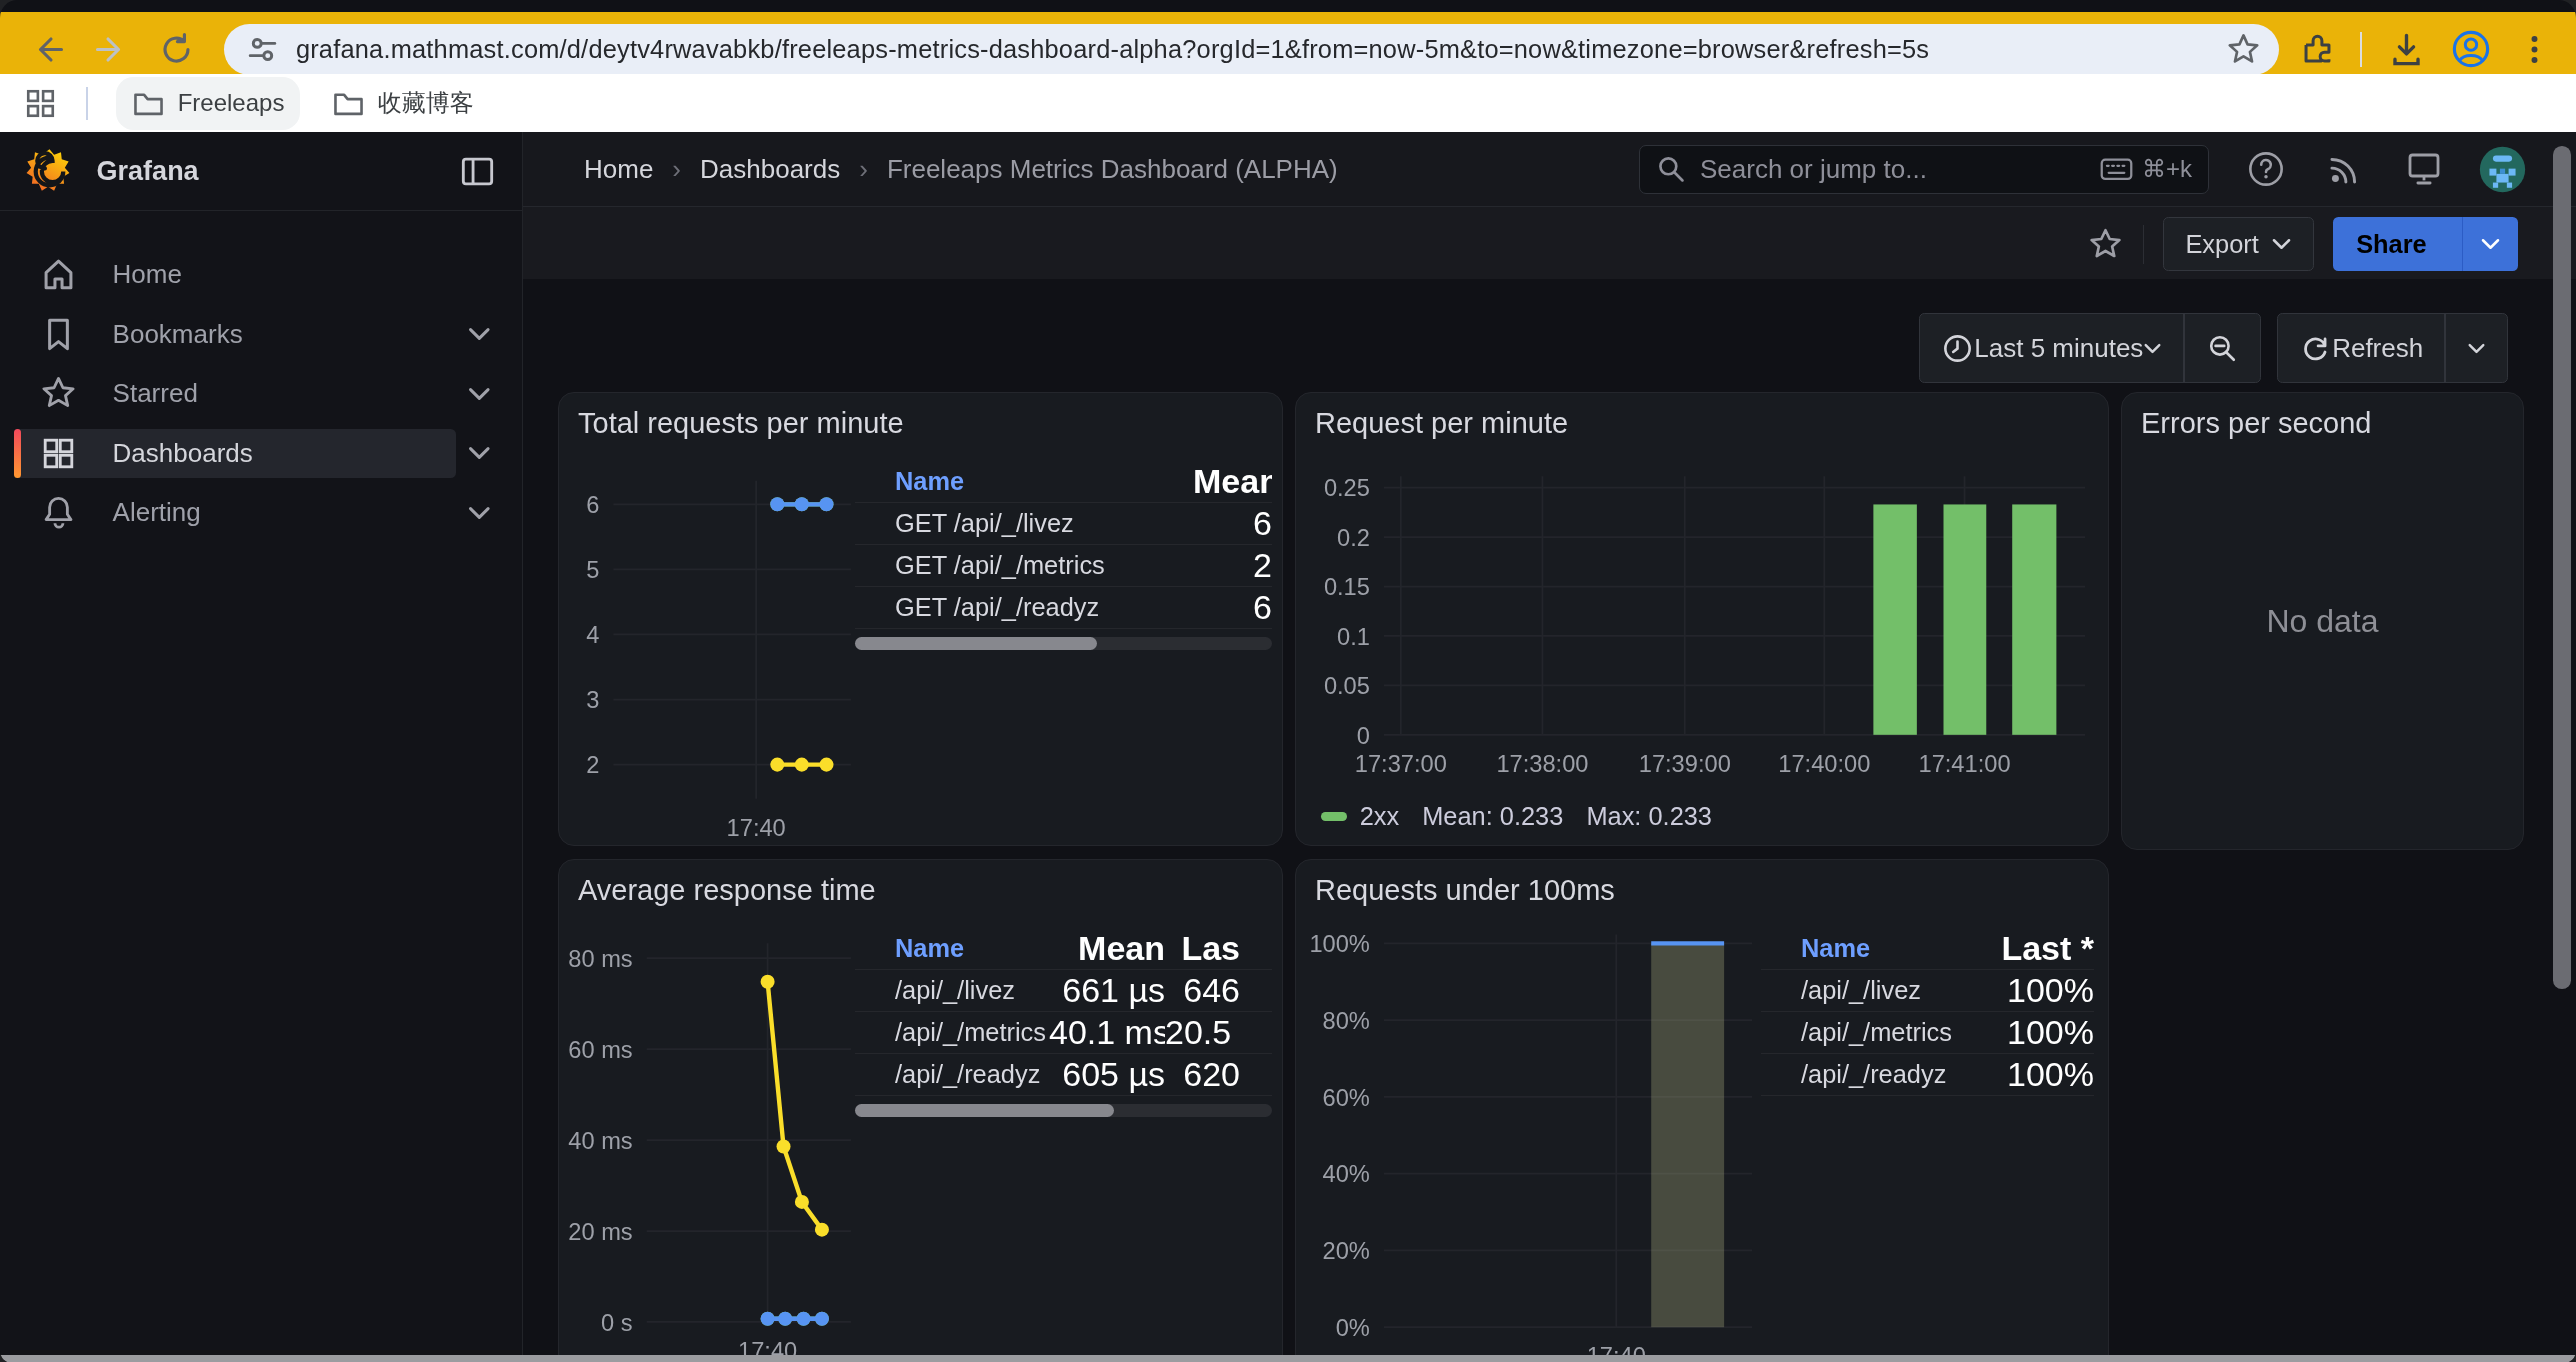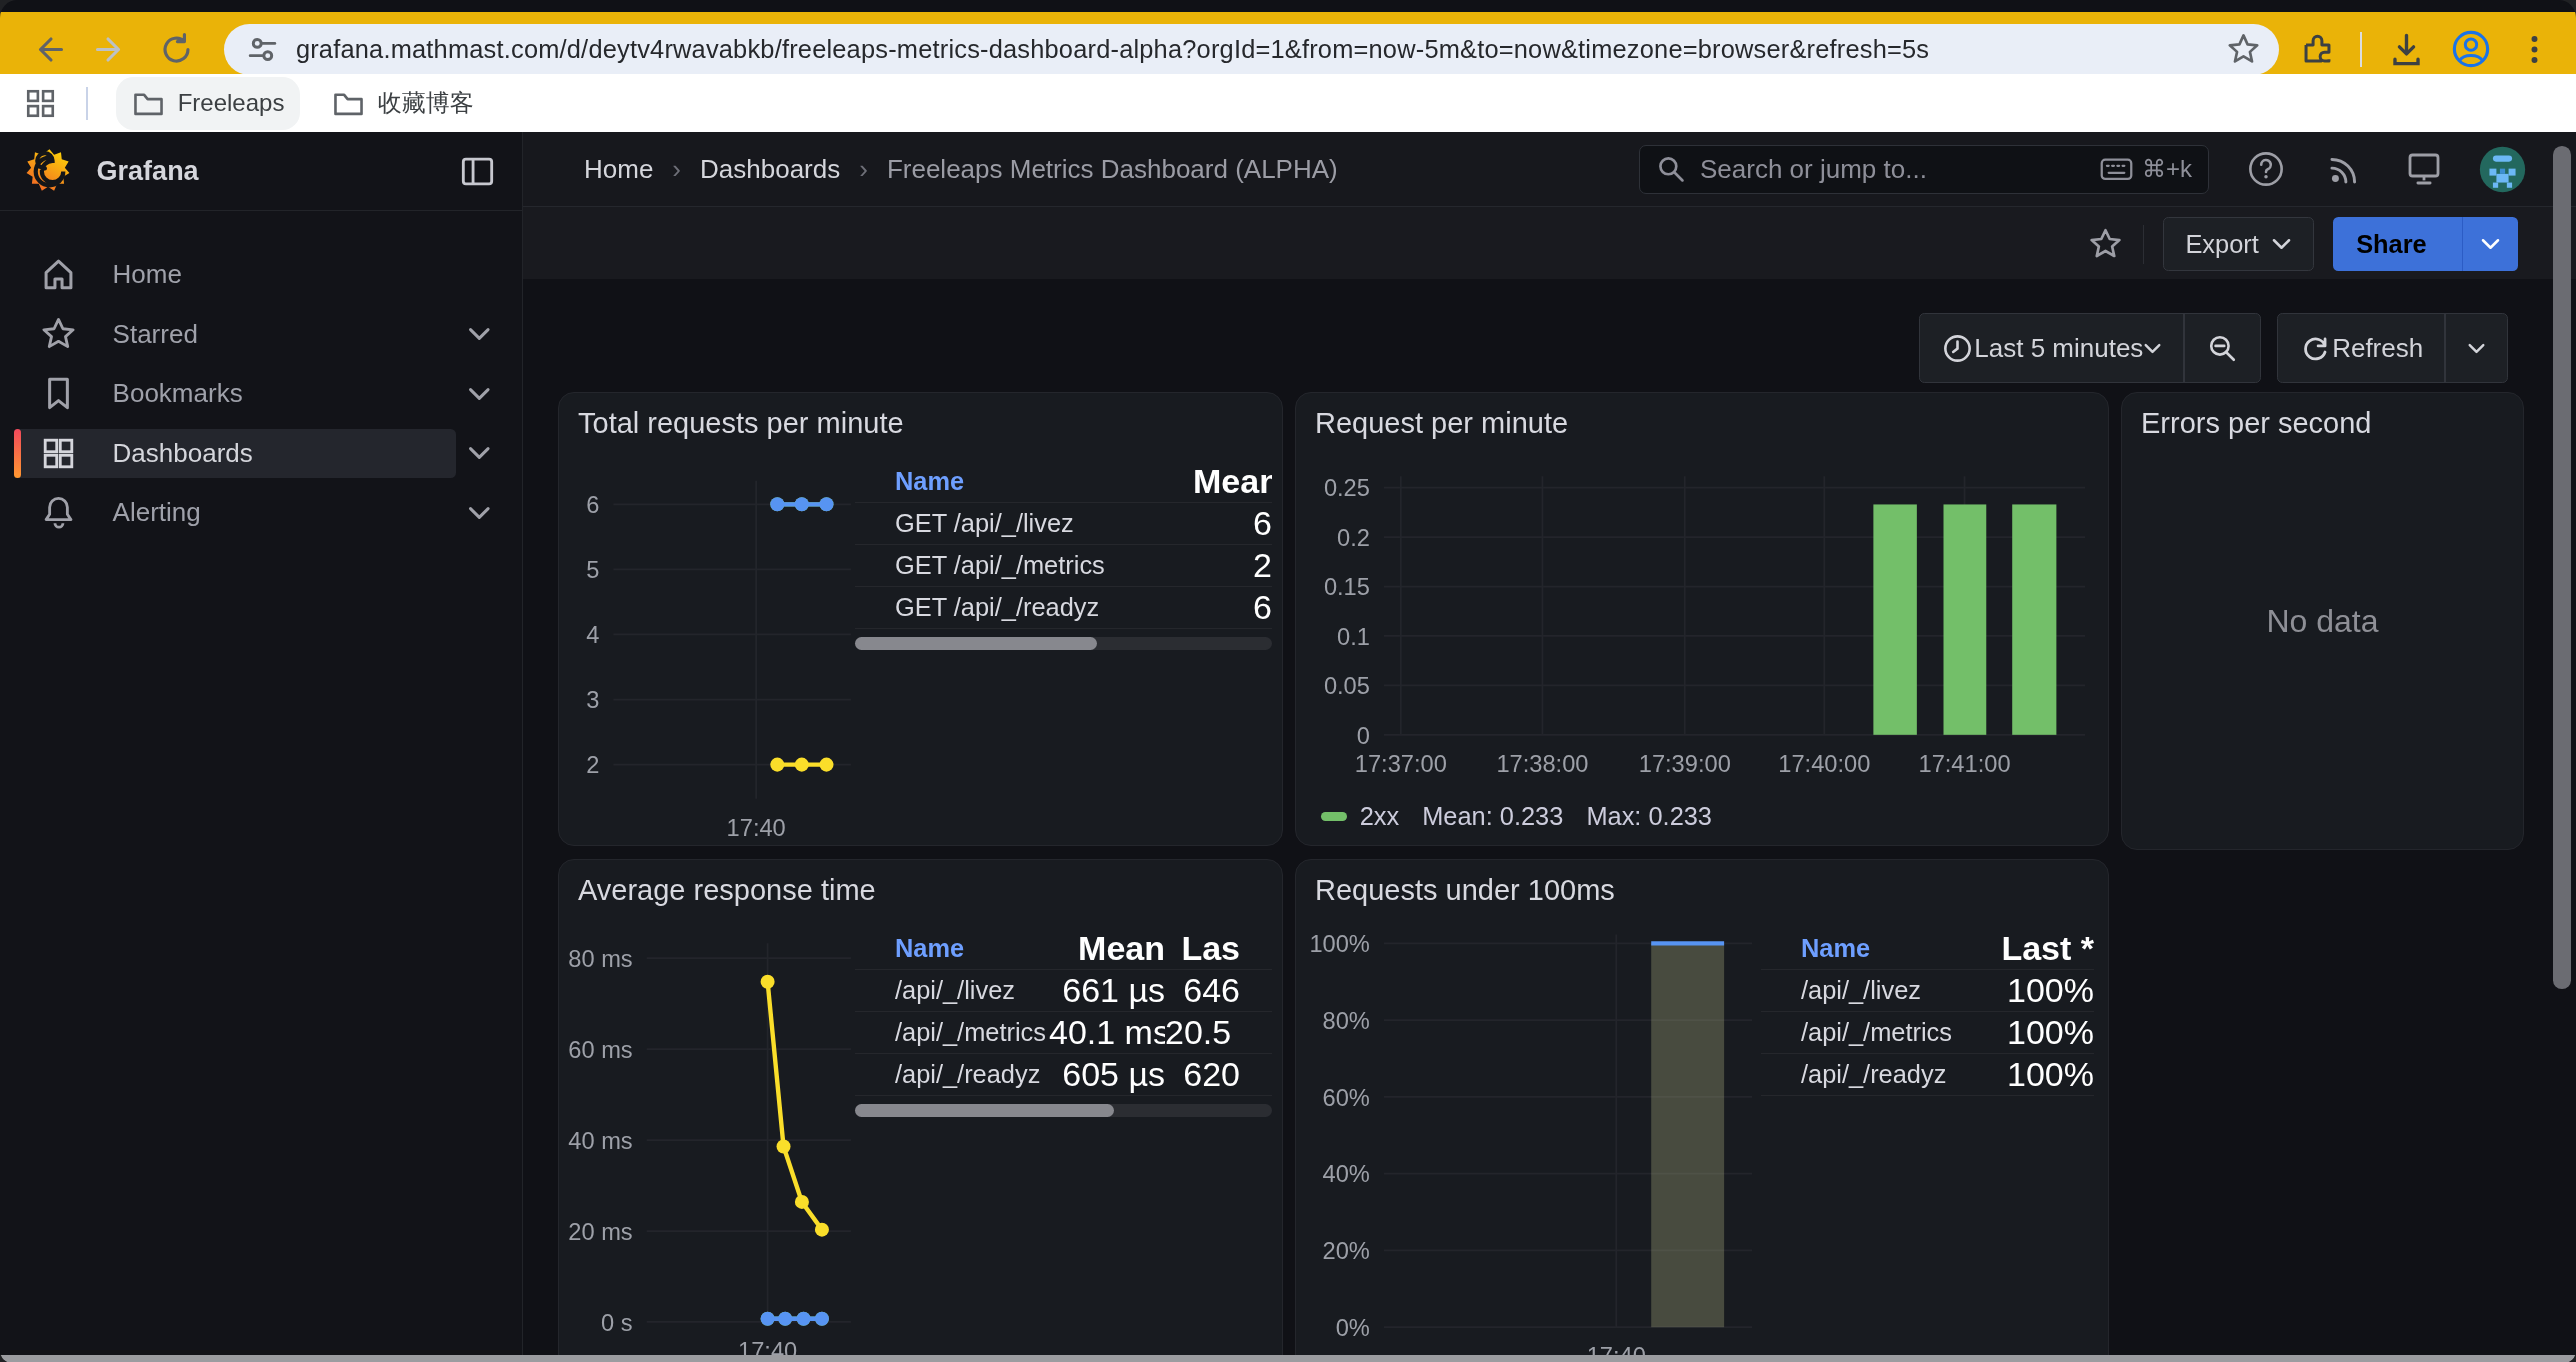--- a/index.html
+++ b/index.html
@@ -200,36 +200,36 @@
           <div class="nav-link">
             <svg class="ic" width="39" height="39" viewBox="0 0 44 44">
                 <path d="M8 20 L22 7 L36 20 V37 H26 v-10 h-8 v10 H8 z" stroke="#a0a1a9" stroke-width="3.4" fill="none" stroke-linejoin="round"></path>
               </svg>
             <span class="nav-label">Home</span>
           </div>
         </div>
         <div class="nav-item">
           <div class="nav-link">
             <svg class="ic" width="39" height="39" viewBox="0 0 44 44">
-                <path d="M22 5 l5 10.5 11.5 1.2 -8.6 7.7 2.5 11.3 -10.4 -6 -10.4 6 2.5 -11.3 -8.6 -7.7 11.5 -1.2 z" stroke="#a0a1a9" stroke-width="3.2" fill="none" stroke-linejoin="round"></path>
-              </svg>
-            <span class="nav-label">Starred</span>
+                <path d="M12 6 h20 v32 l-10 -8 -10 8 z" stroke="#a0a1a9" stroke-width="3.4" fill="none" stroke-linejoin="round"></path>
+              </svg>
+            <span class="nav-label">Bookmarks</span>
           </div>
           <div class="nav-chevron">
               <svg class="ic" width="24.6" height="16" viewBox="0 0 28 18">
                 <path d="M4 4 L14 14 L24 4" stroke="#a0a1a9" stroke-width="3.4" fill="none" stroke-linecap="round" stroke-linejoin="round"></path>
               </svg>
             </div>
         </div>
         <div class="nav-item">
           <div class="nav-link">
             <svg class="ic" width="39" height="39" viewBox="0 0 44 44">
-                <path d="M12 6 h20 v32 l-10 -8 -10 8 z" stroke="#a0a1a9" stroke-width="3.4" fill="none" stroke-linejoin="round"></path>
-              </svg>
-            <span class="nav-label">Bookmarks</span>
+                <path d="M22 5 l5 10.5 11.5 1.2 -8.6 7.7 2.5 11.3 -10.4 -6 -10.4 6 2.5 -11.3 -8.6 -7.7 11.5 -1.2 z" stroke="#a0a1a9" stroke-width="3.2" fill="none" stroke-linejoin="round"></path>
+              </svg>
+            <span class="nav-label">Starred</span>
           </div>
           <div class="nav-chevron">
               <svg class="ic" width="24.6" height="16" viewBox="0 0 28 18">
                 <path d="M4 4 L14 14 L24 4" stroke="#a0a1a9" stroke-width="3.4" fill="none" stroke-linecap="round" stroke-linejoin="round"></path>
               </svg>
             </div>
         </div>
         <div class="nav-item active">
           <div class="active-bar"></div>
           <div class="nav-link">

